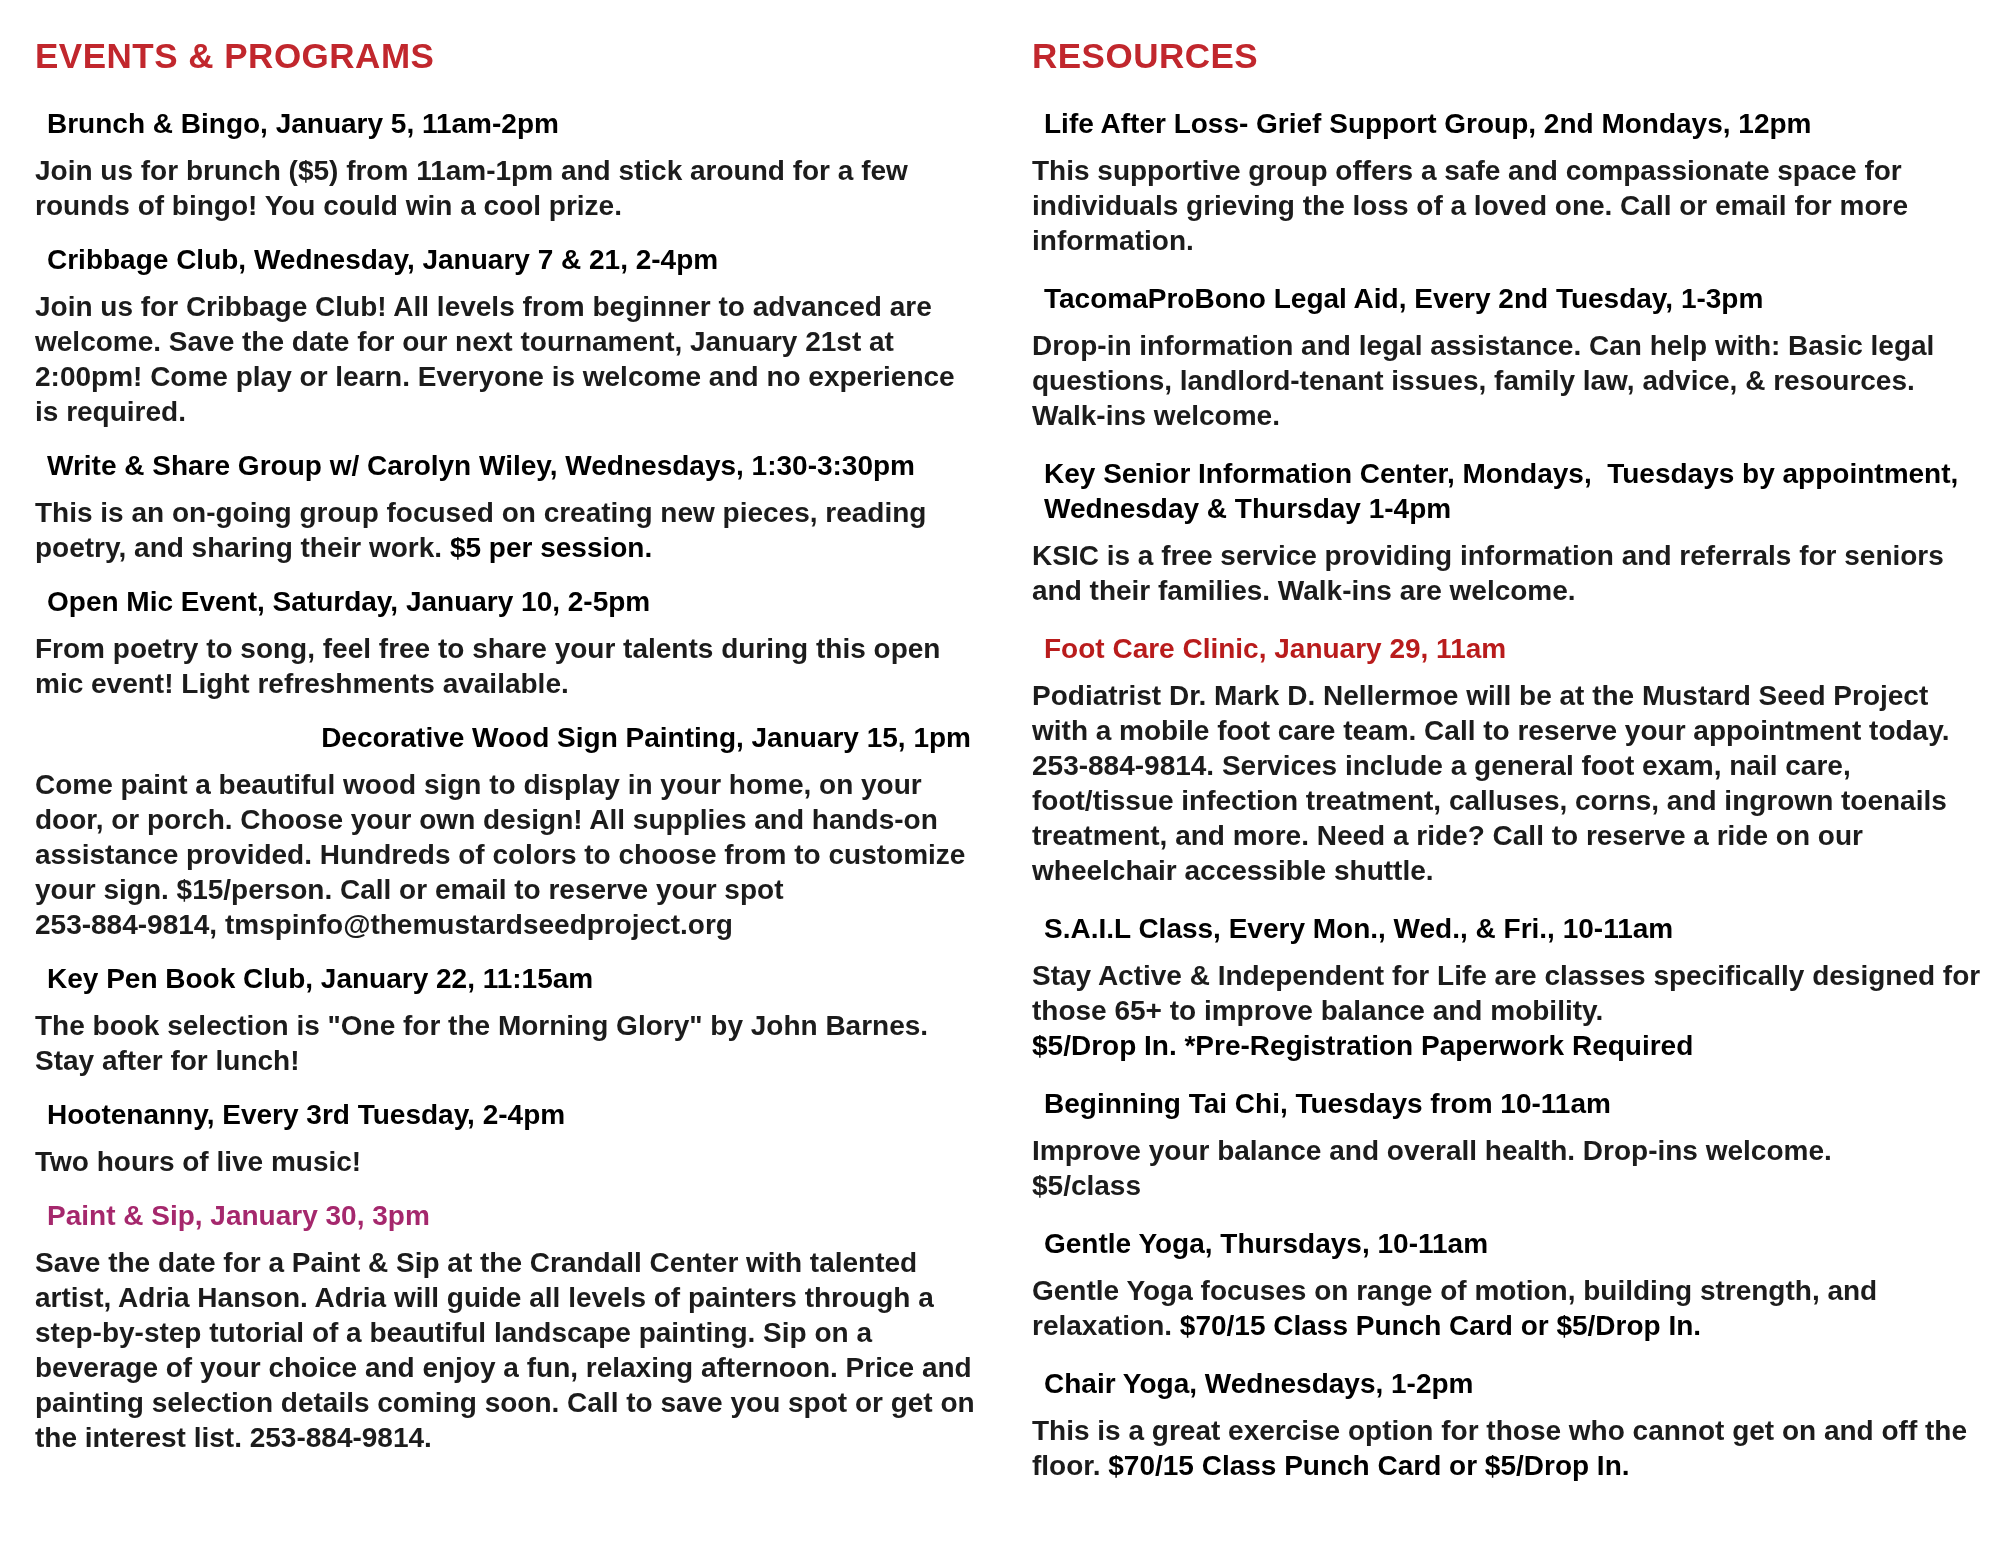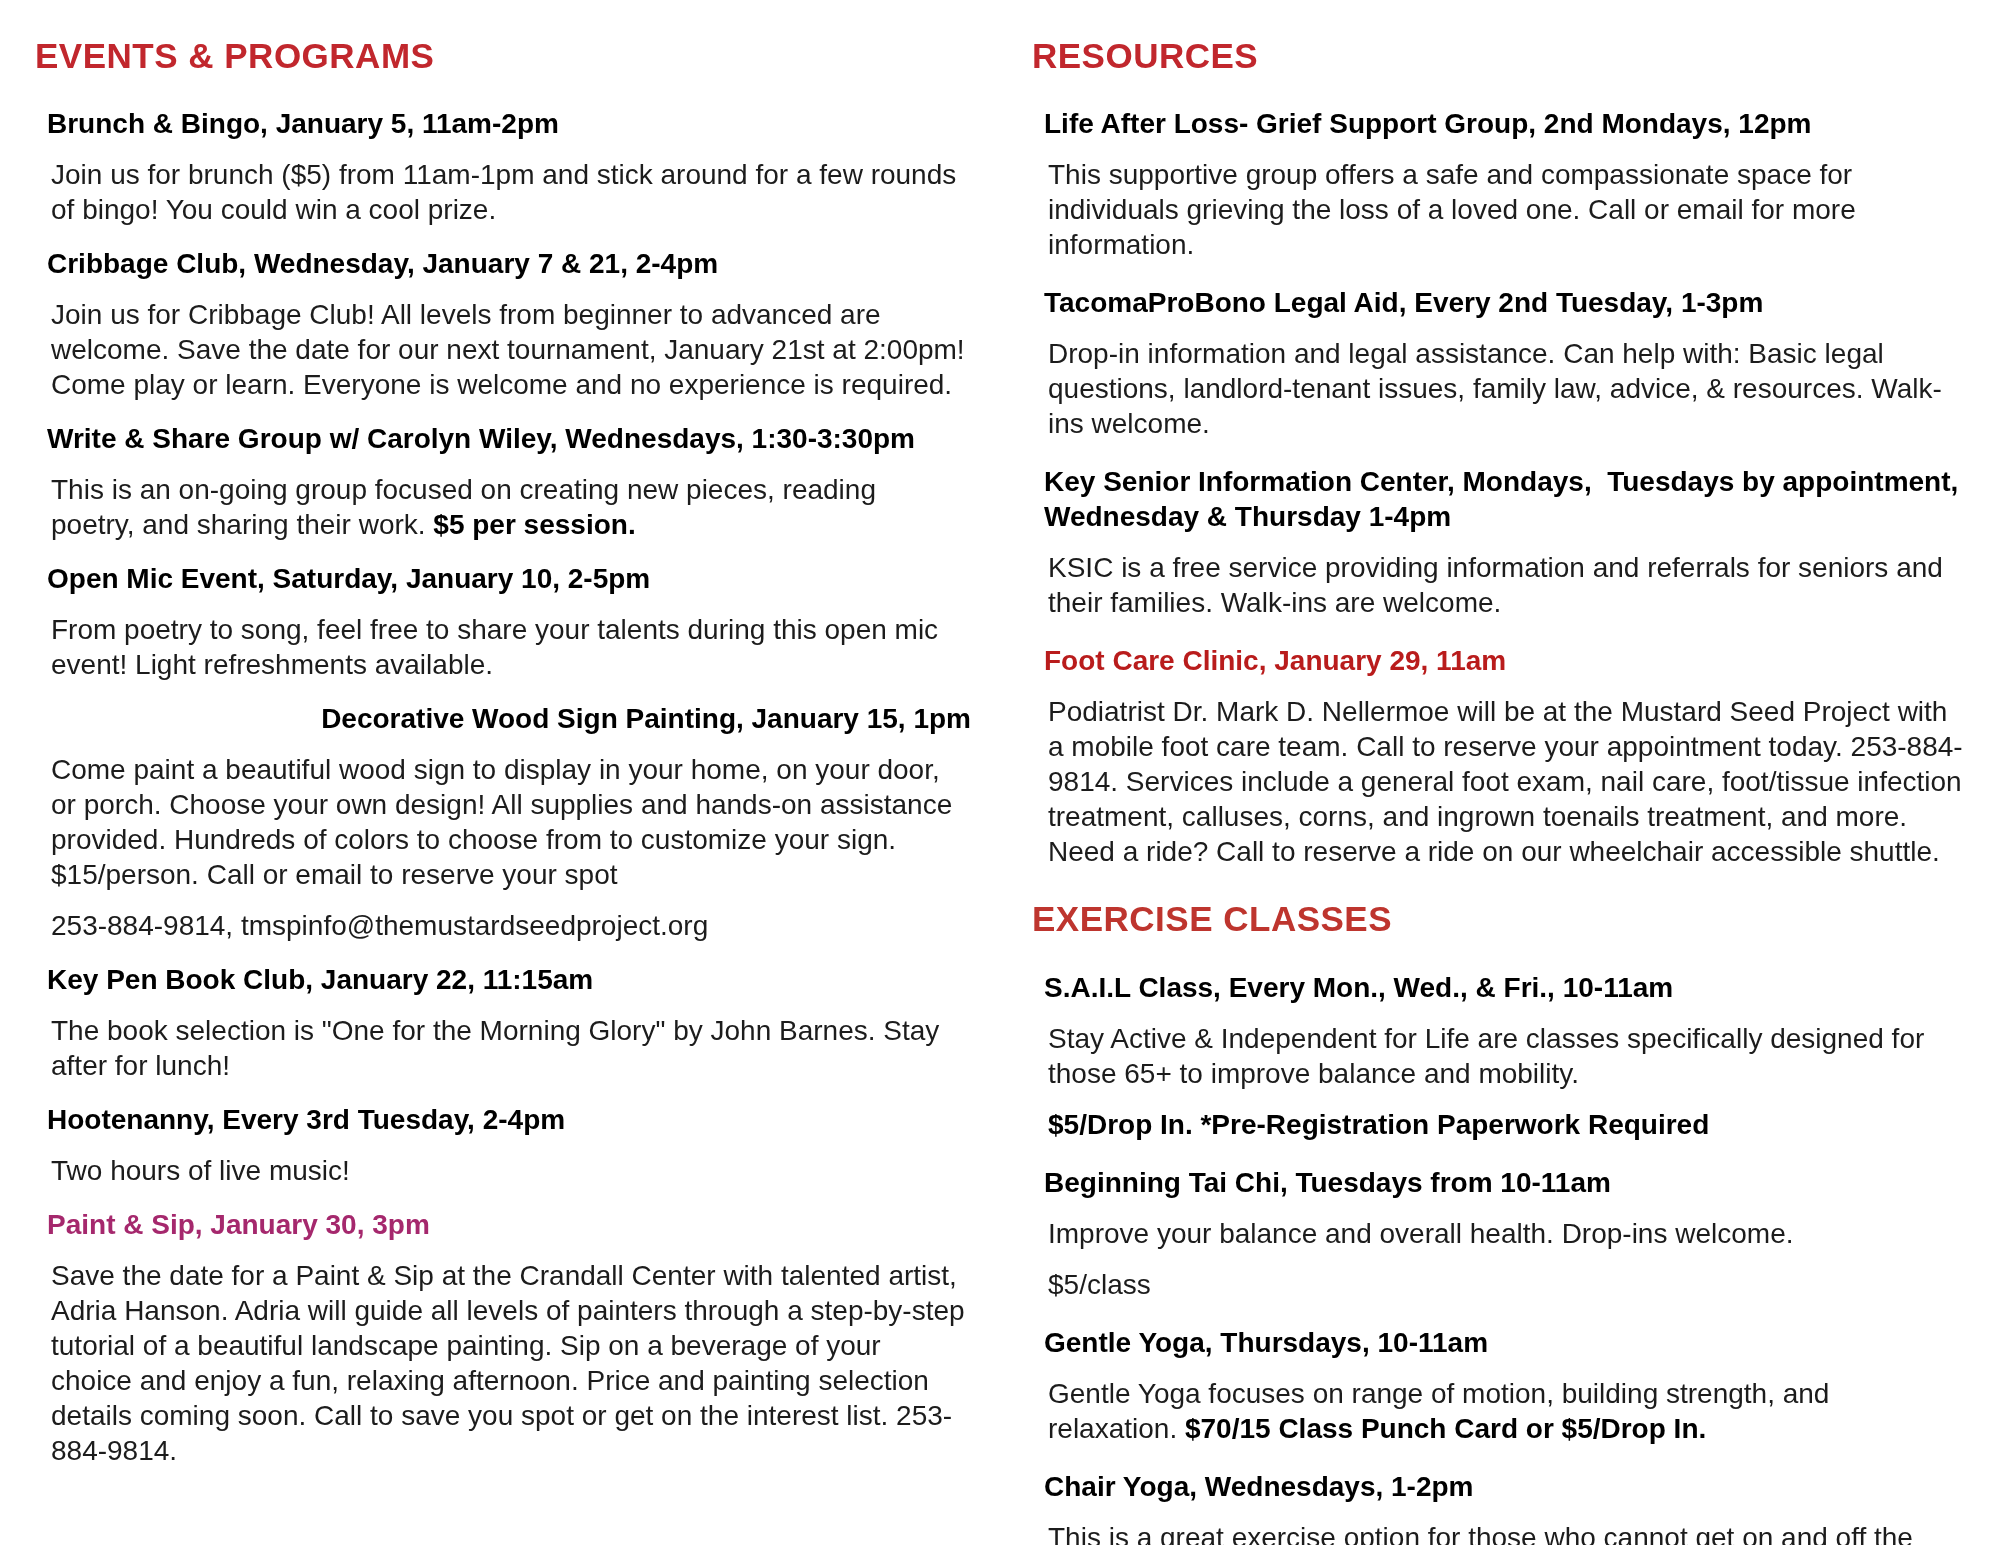--- a/index.html
+++ b/index.html
@@ -38,22 +38,22 @@
   .event h2 {
     font-size: 28px;
     font-weight: 700;
     margin: 12px;
     line-height: 1.25;
     color: #000000;
     white-space: pre-wrap;
   }
   .event p {
     font-size: 28px;
-    font-weight: 400;
-    margin: 16px;
+    font-weight: 700;
+    margin: 0;
     line-height: 1.25;
     color: #1c1c1c;
   }
   .event p b { color: #000000; text-align: right; }
 </style>
 </head>
 <body>
 
 <div class="page">
 
@@ -118,21 +118,20 @@
     <div class="event">
       <h2>Key Senior Information Center, Mondays,  Tuesdays by appointment, Wednesday &amp; Thursday 1-4pm</h2>
       <p>KSIC is a free service providing information and referrals for seniors and their families. Walk-ins are welcome.</p>
     </div>
 
     <div class="event">
       <h2 style="color: #b91c1c;">Foot Care Clinic, January 29, 11am</h2>
       <p>Podiatrist Dr. Mark D. Nellermoe will be at the Mustard Seed Project with a mobile foot care team. Call to reserve your appointment today. 253-884-9814. Services include a general foot exam, nail care, foot/tissue infection treatment, calluses, corns, and ingrown toenails treatment, and more. Need a ride? Call to reserve a ride on our wheelchair accessible shuttle.</p>
     </div>
 
-    <h1 class="section-heading second" style="color: rgb(190, 53, 46);">EXERCISE CLASSES</h1>
 
     <div class="event">
       <h2>S.A.I.L Class, Every Mon., Wed., &amp; Fri., 10-11am</h2>
       <p>Stay Active &amp; Independent for Life are classes specifically designed for those 65+ to improve balance and mobility.</p>
       <p><b>$5/Drop In. *Pre-Registration Paperwork Required</b></p>
     </div>
 
     <div class="event">
       <h2>Beginning Tai Chi, Tuesdays from 10-11am</h2>
       <p>Improve your balance and overall health. Drop-ins welcome.</p>

